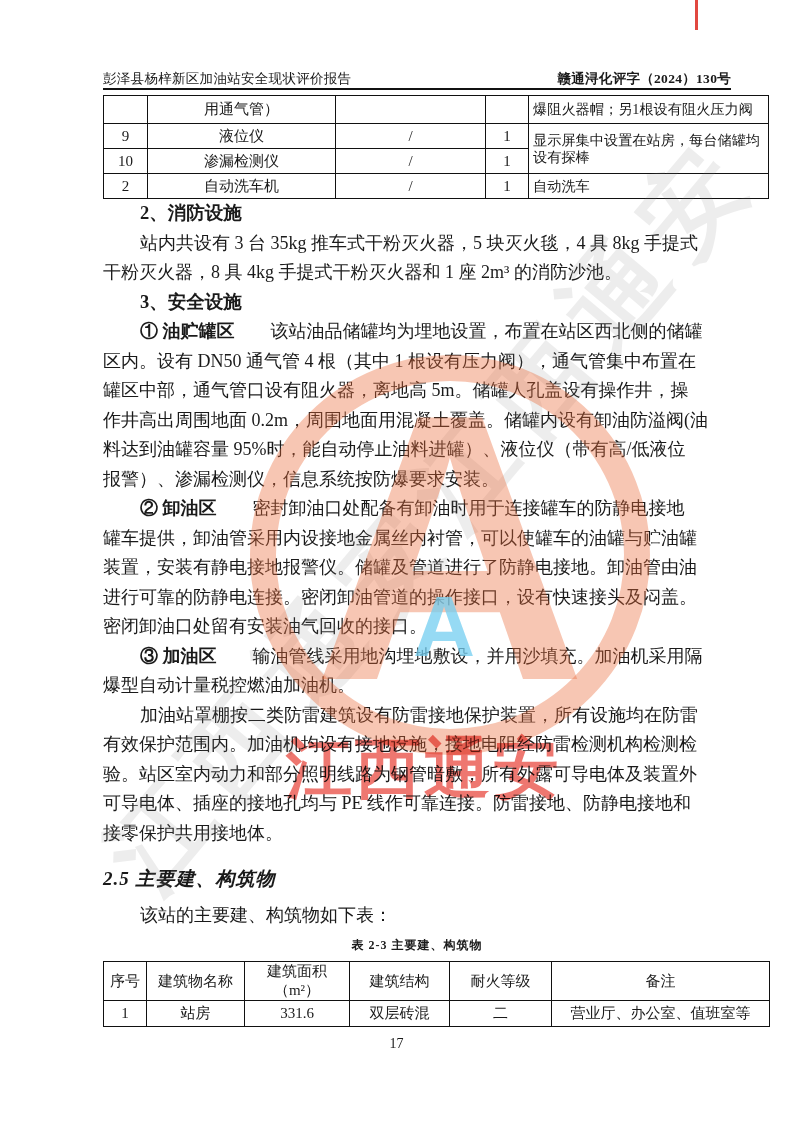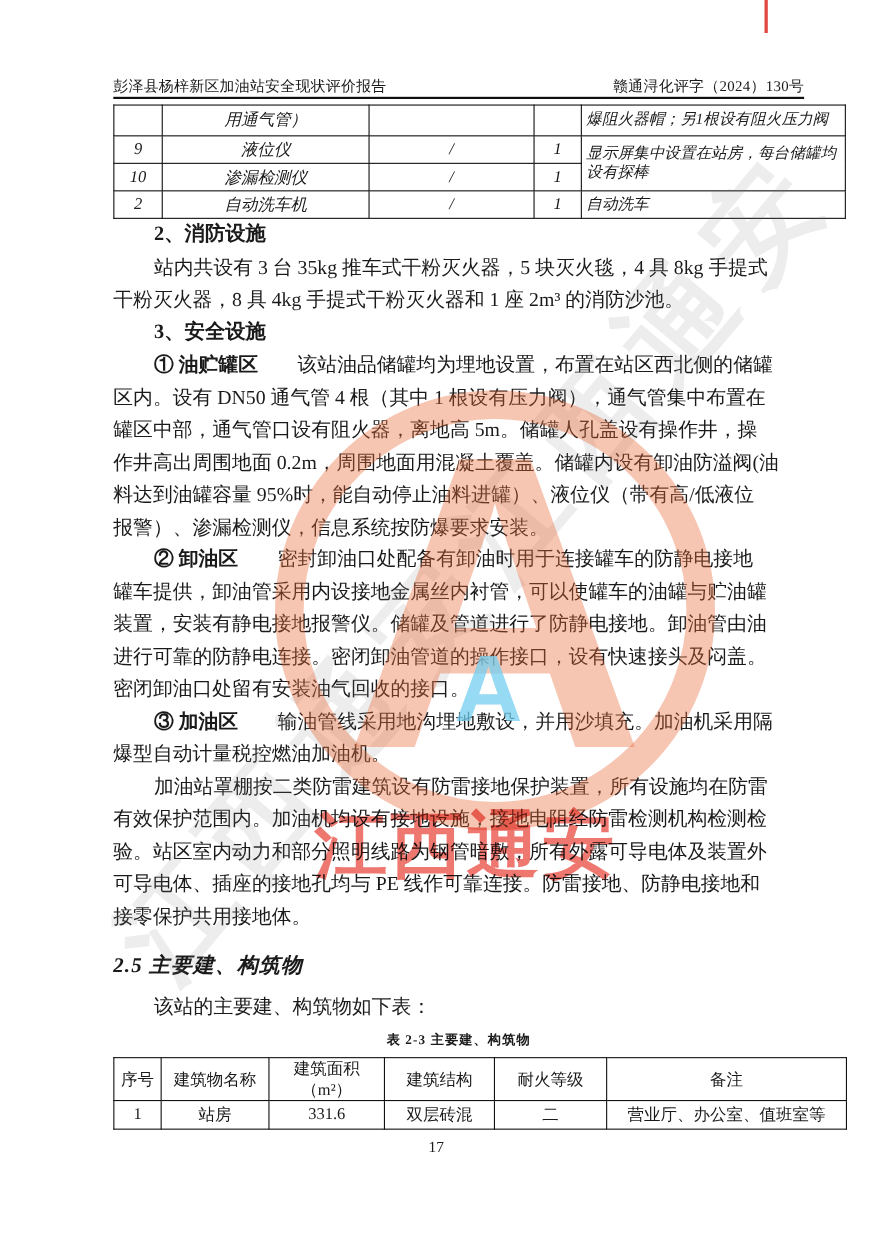--- a/index.html
+++ b/index.html
@@ -3,25 +3,25 @@
 <meta charset="utf-8">
 <style>
   html,body{margin:0;padding:0;background:#e8e8e8;}
   .page{position:relative;width:793px;height:1122px;background:#ffffff;margin:0 auto;
         overflow:hidden;font-family:"Liberation Serif","DejaVu Serif",serif;color:#1a1a1a;
         border-right:1px solid #d8d8d8;}
   
   .hdr{position:absolute;left:103px;top:64px;width:628px;height:24px;
        display:flex;justify-content:space-between;align-items:flex-end;
        border-bottom:2px solid #111;font-size:13.5px;letter-spacing:.3px;gap:28px;}
-  .hdr .r{font-weight:400;}
+  .hdr .r{font-weight:700;}
   
   table{border-collapse:collapse;table-layout:fixed;}
   td,th{border:1.4px solid #111;padding:0 3px;font-weight:normal;overflow:hidden;}
-  .eq-table{position:absolute;left:103px;top:95px;width:628px;font-size:15px;font-style:italic;}
+  .eq-table{position:absolute;left:103px;top:95px;width:628px;font-size:15px;}
   .eq-table td{text-align:center;height:24px;}
   .eq-table td.note{text-align:left;font-size:14.2px;line-height:17px;padding:0 4px;}
   .eq-table tr.partial td{height:27px;}
   
   .content{position:absolute;left:103px;top:199px;width:632px;font-size:18px;line-height:29.5px;}
   .content .h{font-weight:bold;padding-left:37px;font-size:18.5px;}
   .content .line{white-space:nowrap;}
   .content .line.indent{padding-left:37px;}
   .content .b{font-weight:bold;}
   

